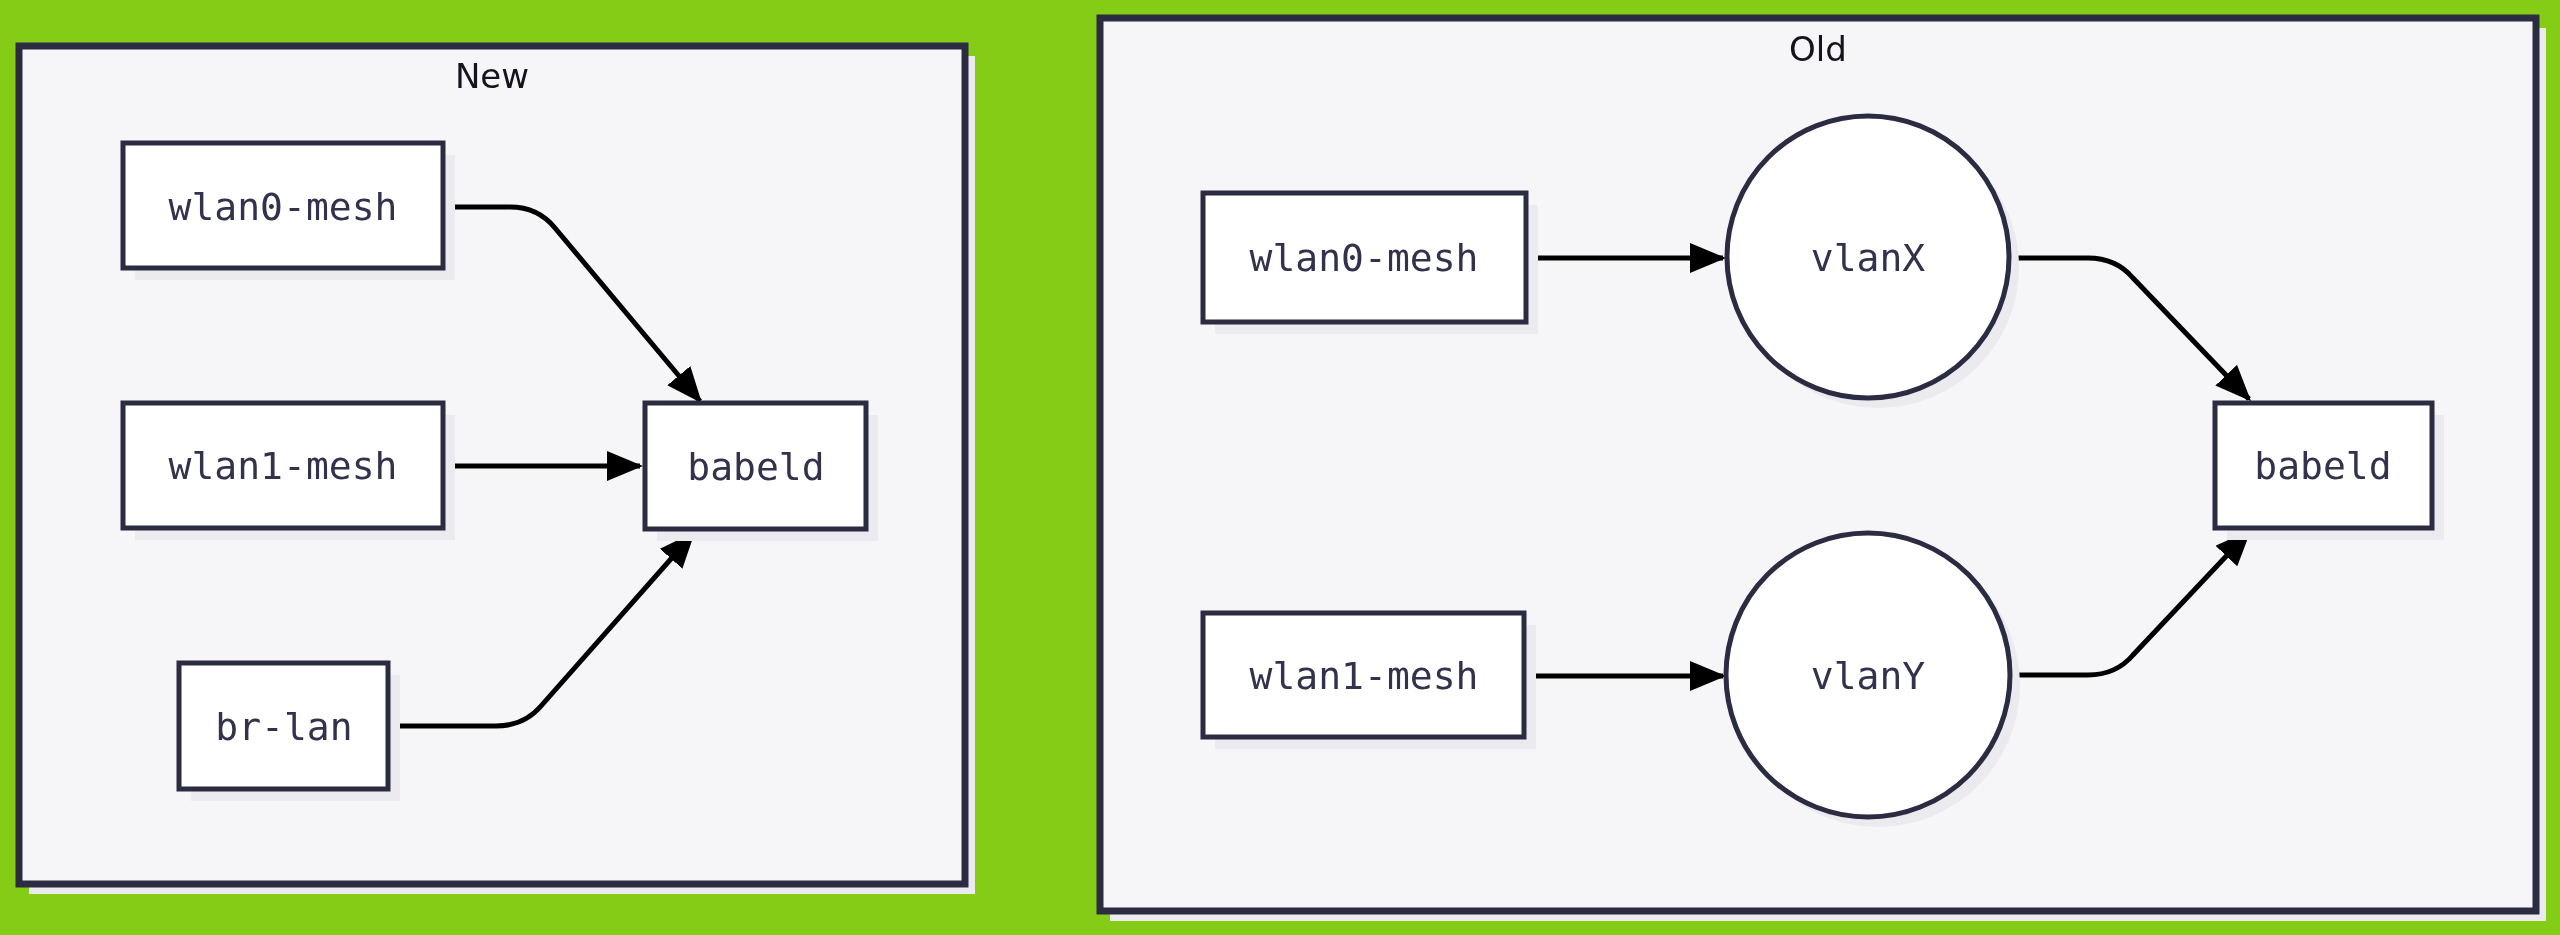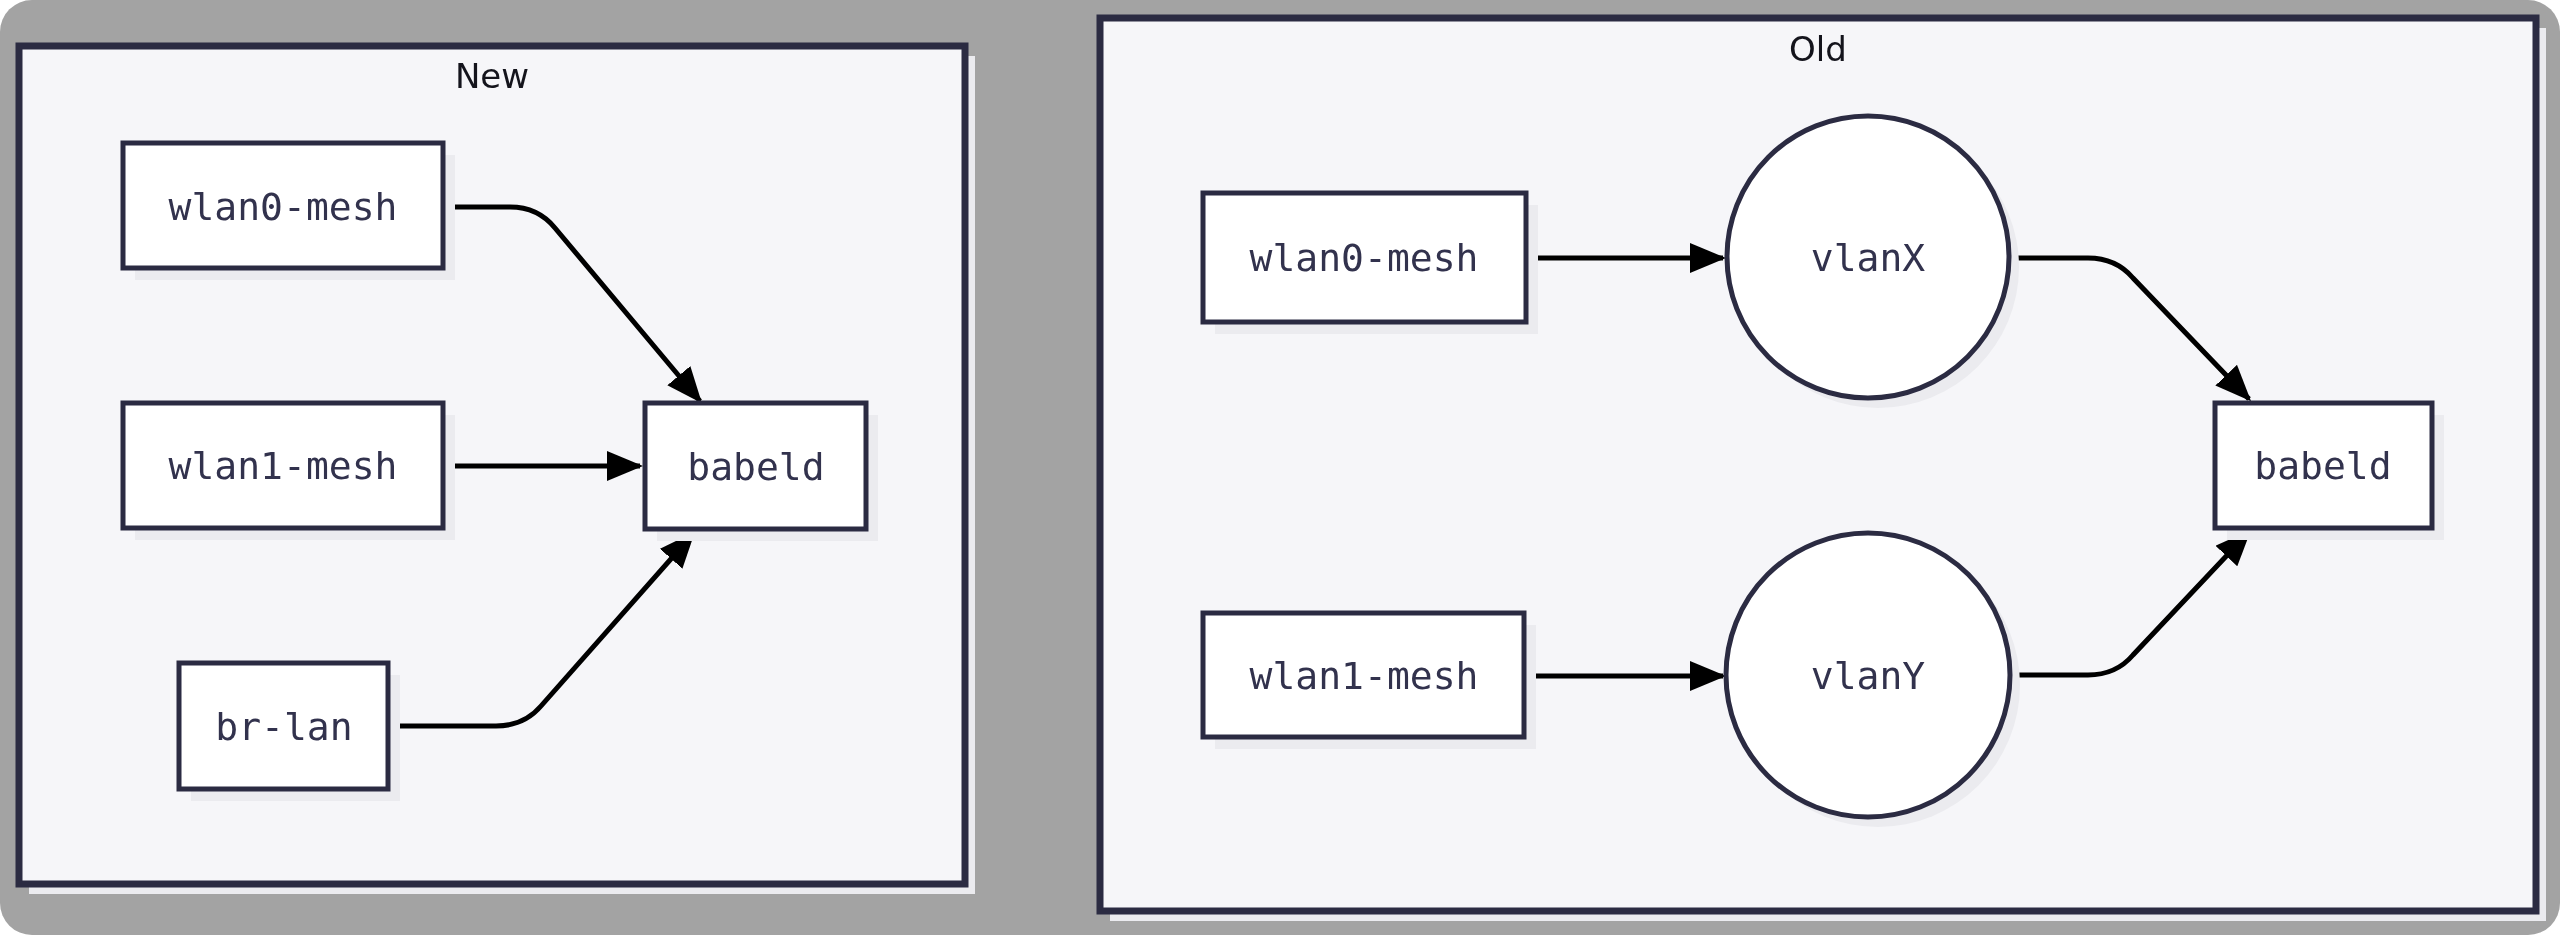--- a/index.html
+++ b/index.html
@@ -4,23 +4,22 @@
 <style>
   html, body {
     margin: 0;
     padding: 0;
     background: #ffffff;
   }
   .canvas {
     position: relative;
     width: 2560px;
     height: 935px;
-    background: #a3a3a3;
+    background: #84cc16;
     font-family: "DejaVu Sans", sans-serif;
-    border-radius: 32px;
   }
   svg { display: block; }
 
   .container-box {
     fill: #f6f6f9;
     stroke: #2b2b42;
     stroke-width: 7;
   }
   .node-box {
     fill: #ffffff;

